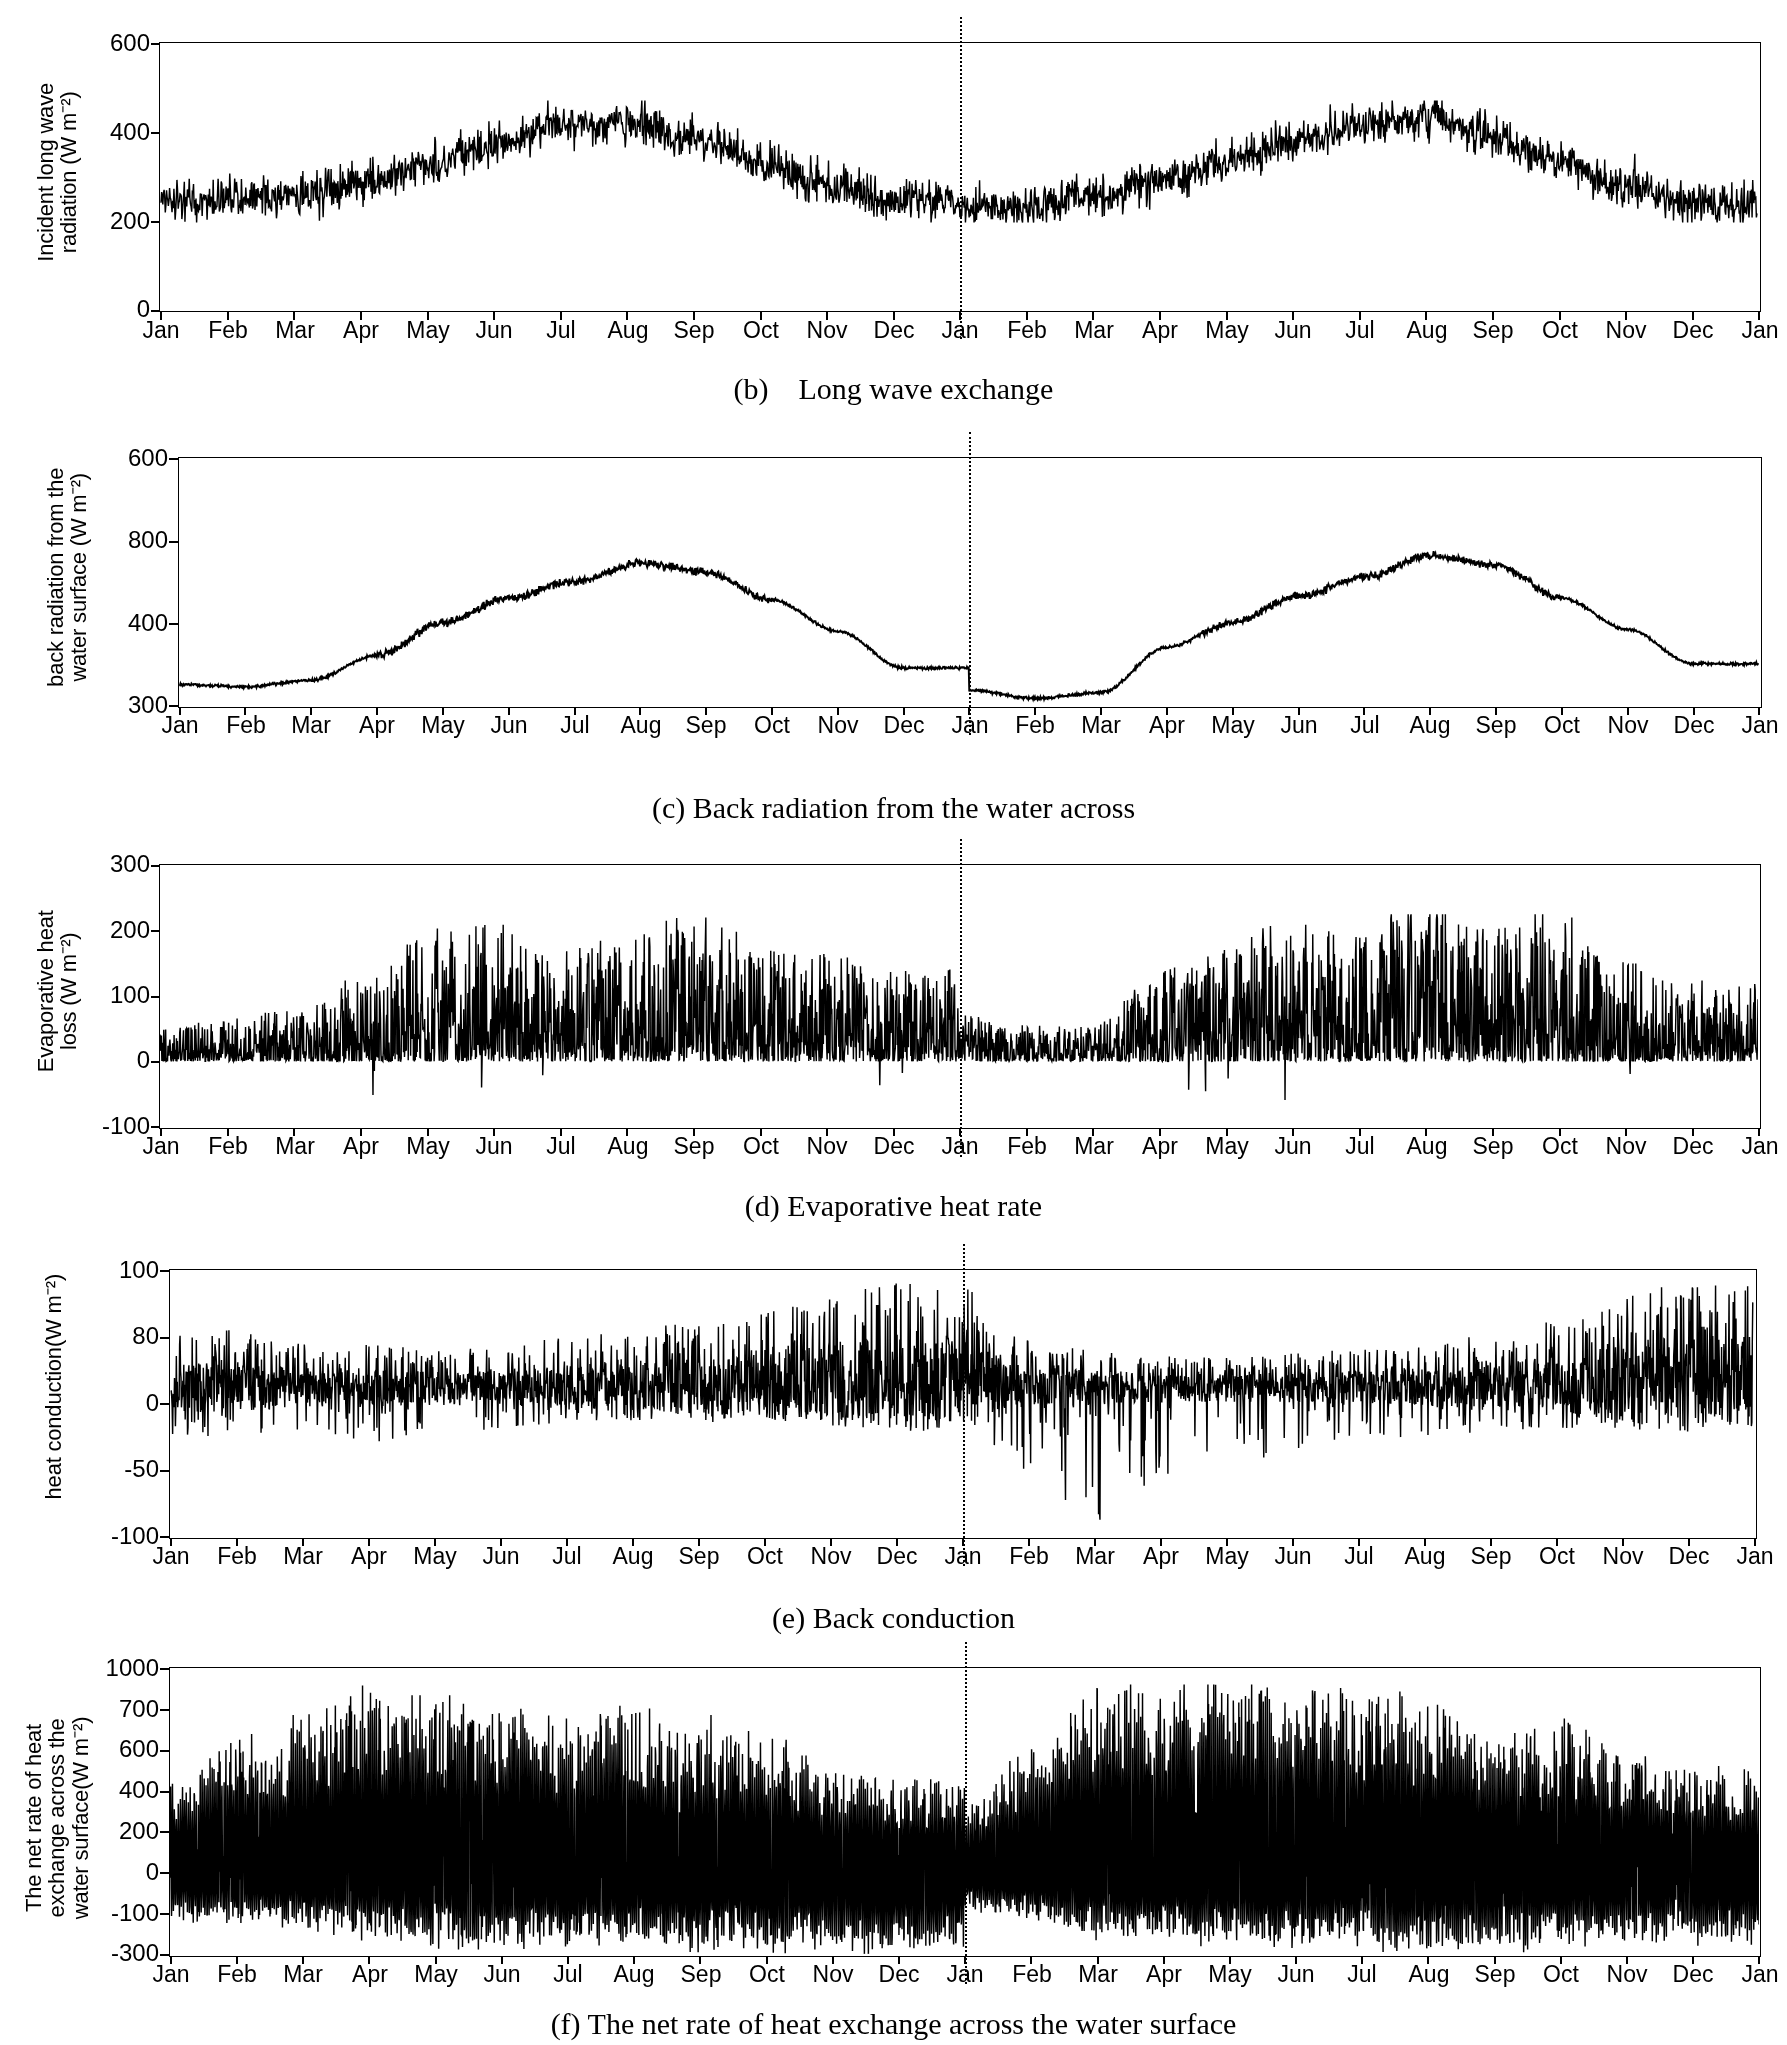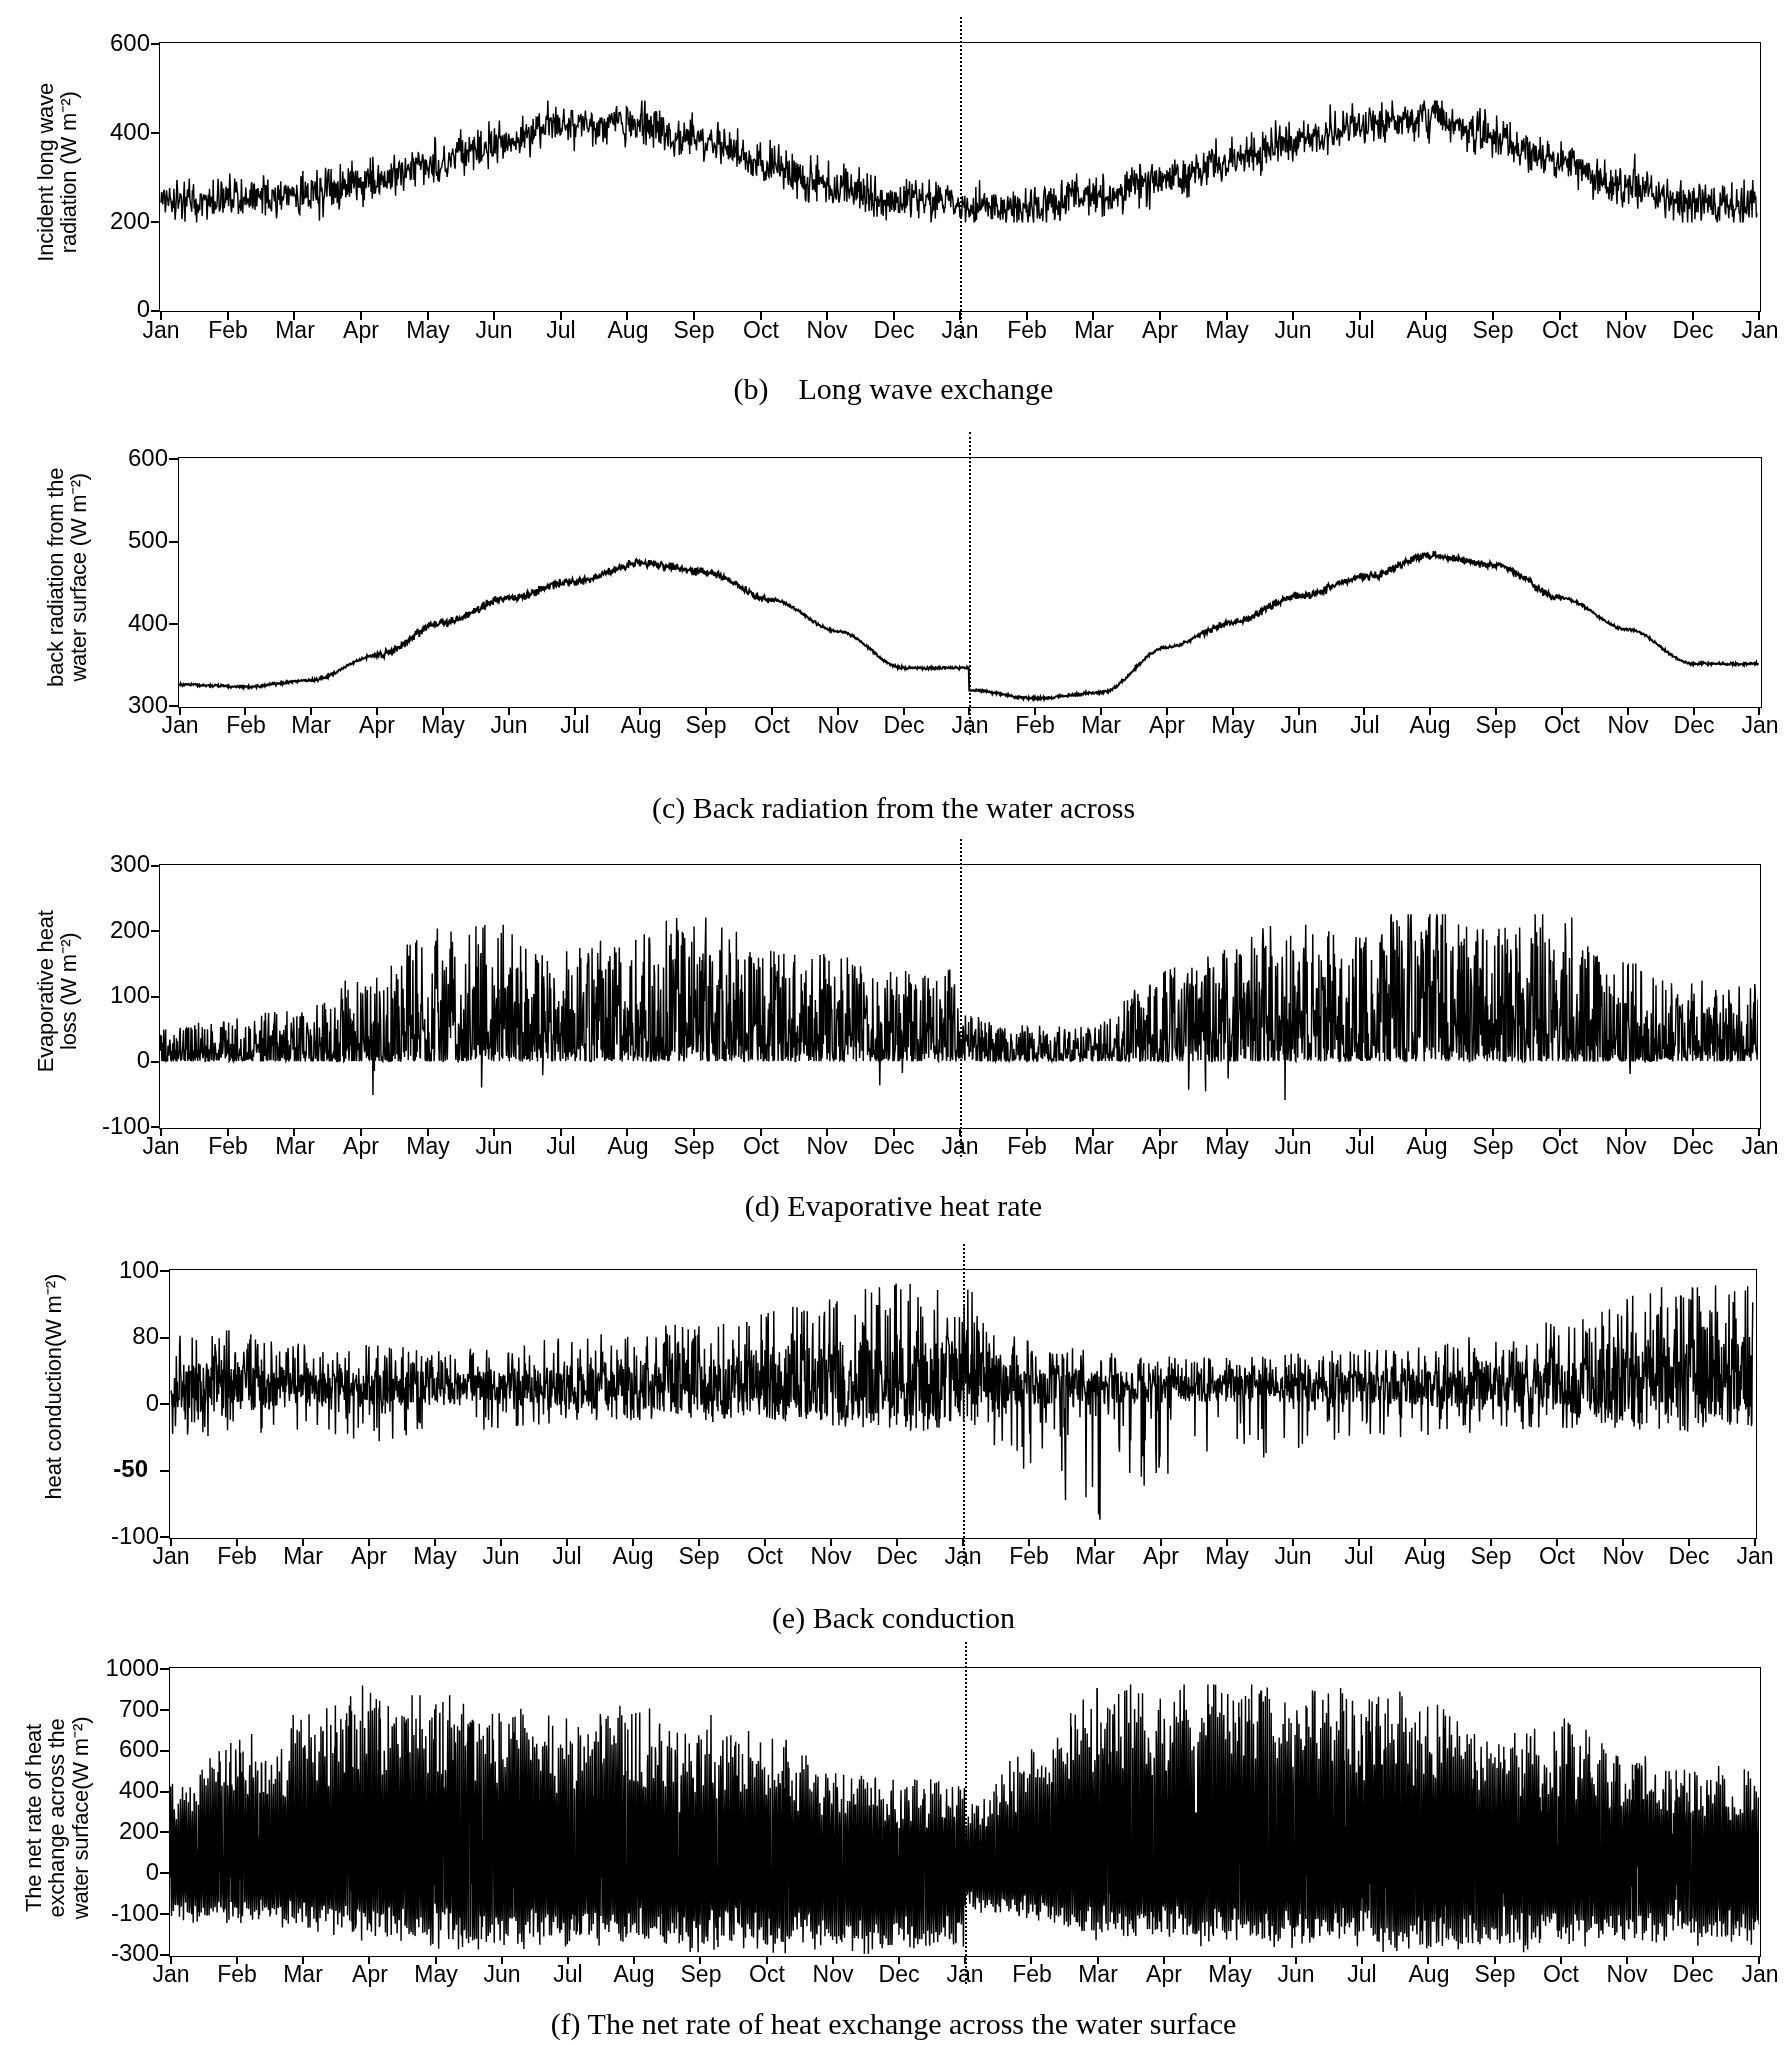--- a/index.html
+++ b/index.html
@@ -103,21 +103,21 @@
       </div>
       <div class="panel">
         <div class="ylab" style="width: 251px; left: -58px; top: 554px; transform: rotate(-90deg);">back radiation from the
 water surface (W m⁻²)</div>
         <div class="yearlabel" style="left: 530px; top: 483px; width: 87px;">2017</div>
         <div class="yearlabel" style="left: 1322px; top: 483px; width: 87px;">2018</div>
         <div class="ytick" style="left: 57px; width: 111px; top: 691px;">300</div>
         <div class="ytickmark" style="left: 169px; top: 705px; width: 9.7px;"></div>
         <div class="ytick" style="left: 57px; width: 111px; top: 609px;">400</div>
         <div class="ytickmark" style="left: 169px; top: 623px; width: 9.7px;"></div>
-        <div class="ytick" style="left: 57px; width: 111px; top: 526px;">500</div>
+        <div class="ytick" style="left: 57px; width: 111px; top: 526px;">800</div>
         <div class="ytickmark" style="left: 169px; top: 541px; width: 9.7px;"></div>
         <div class="ytick" style="left: 57px; width: 111px; top: 444px;">600</div>
         <div class="ytickmark" style="left: 169px; top: 458px; width: 9.7px;"></div>
         <div class="xtick" style="left: 146px; width: 68px; top: 712px;">Jan</div>
         <div class="xtickmark" style="left: 179px; top: 706px; height: 8.7px;"></div>
         <div class="xtick" style="left: 212px; width: 68px; top: 712px;">Feb</div>
         <div class="xtickmark" style="left: 244px; top: 706px; height: 8.7px;"></div>
         <div class="xtick" style="left: 277px; width: 68px; top: 712px;">Mar</div>
         <div class="xtickmark" style="left: 310px; top: 706px; height: 8.7px;"></div>
         <div class="xtick" style="left: 343px; width: 68px; top: 712px;">Apr</div>
@@ -244,21 +244,21 @@
         </div>
         <div class="divider" style="left: 960px; top: 839px; height: 318px;"></div>
         <div class="caption" style="left: 218px; width: 1351px; top: 1189px;">(d) Evaporative heat rate</div>
       </div>
       <div class="panel">
         <div class="ylab" style="width: 299px; left: -96px; top: 1375px; transform: rotate(-90deg);">heat conduction(W m⁻²)</div>
         <div class="yearlabel" style="left: 506px; top: 1296px; width: 87px;">2017</div>
         <div class="yearlabel" style="left: 1300px; top: 1296px; width: 87px;">2018</div>
         <div class="ytick" style="left: 48px; width: 111px; top: 1522px;">-100</div>
         <div class="ytickmark" style="left: 160px; top: 1536px; width: 9.7px;"></div>
-        <div class="ytick" style="left: 37px; width: 111px; top: 1455px; font-weight: bold;">-50</div>
+        <div class="ytick" style="left: 48px; width: 111px; top: 1455px;">-50</div>
         <div class="ytickmark" style="left: 160px; top: 1470px; width: 9.7px;"></div>
         <div class="ytick" style="left: 48px; width: 111px; top: 1389px;">0</div>
         <div class="ytickmark" style="left: 160px; top: 1403px; width: 9.7px;"></div>
         <div class="ytick" style="left: 48px; width: 111px; top: 1322px;">80</div>
         <div class="ytickmark" style="left: 160px; top: 1337px; width: 9.7px;"></div>
         <div class="ytick" style="left: 48px; width: 111px; top: 1256px;">100</div>
         <div class="ytickmark" style="left: 160px; top: 1270px; width: 9.7px;"></div>
         <div class="xtick" style="left: 137px; width: 68px; top: 1543px;">Jan</div>
         <div class="xtickmark" style="left: 170px; top: 1537px; height: 8.7px;"></div>
         <div class="xtick" style="left: 203px; width: 68px; top: 1543px;">Feb</div>

